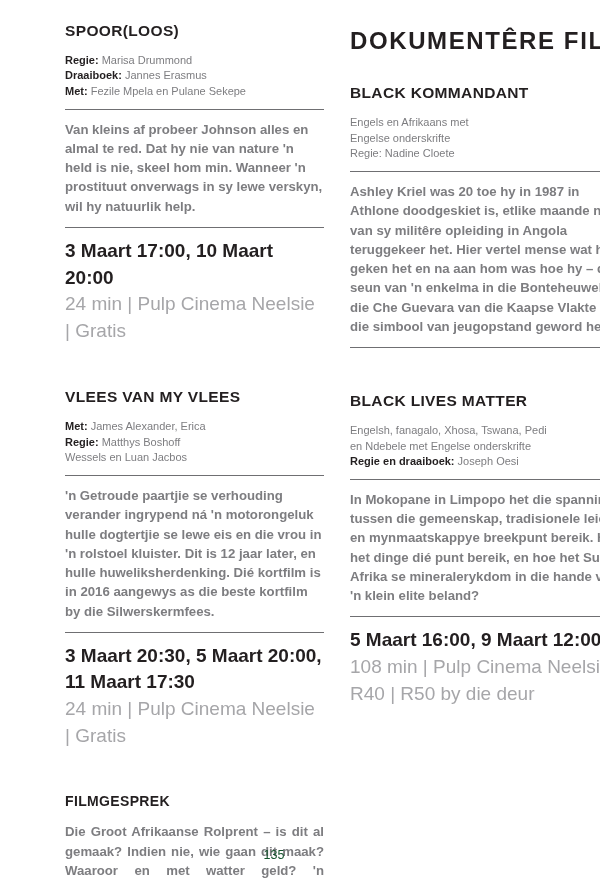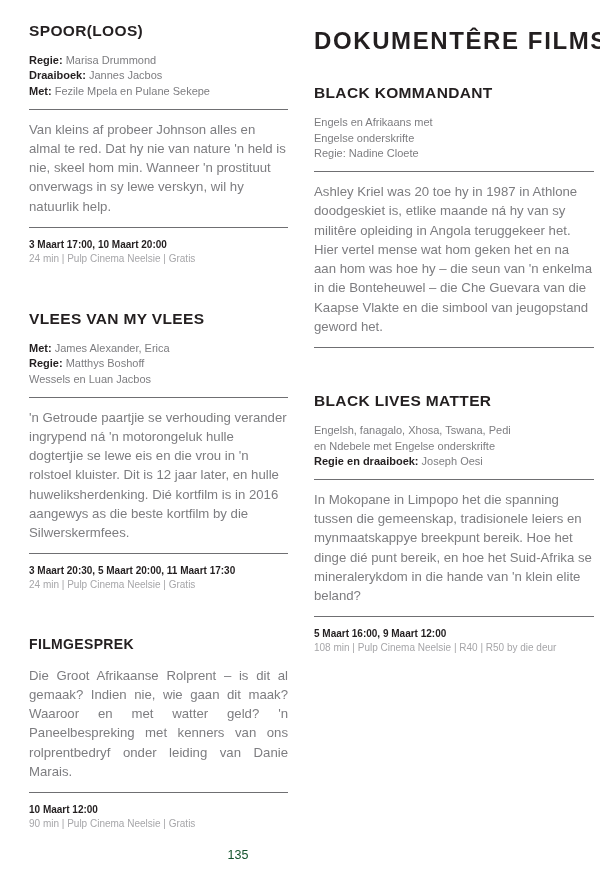--- a/index.html
+++ b/index.html
@@ -13,20 +13,21 @@
     font-family: "Liberation Sans", sans-serif;
     color: #3e3e3e;
     overflow: hidden;
   }
   .page {
     position: relative;
     width: 484px;
     height: 880px;
     box-sizing: border-box;
     padding: 16px;
+    margin-left: 36px;
   }
   .columns {
     display: flex;
     gap: 0;
     width: 600px;
   }
   .col {
     box-sizing: border-box;
   }
   .col-left {
@@ -82,26 +83,27 @@
     border: 0;
     border-top: 1.5px solid #6f6f72;
     margin: 0 0 10px 0;
     width: 100%;
   }
   .synopsis {
     font-size: 13.2px;
     line-height: 1.46;
     color: #7d7d80;
     margin: 0 0 11px 0;
+    font-weight: bold;
   }
   .synopsis.justified {
     text-align: justify;
   }
   .screening {
-    font-size: 10px;
+    font-size: 19px;
     line-height: 1.4;
   }
   .screening .dates {
     font-weight: bold;
     color: #231f20;
     display: block;
   }
   .screening .details {
     color: #a6a6a9;
     display: block;
@@ -125,21 +127,21 @@
 <div class="page">
 
   <div class="columns">
 
     <div class="col col-left">
 
       <div class="film-block">
         <h2 class="film-title">SPOOR(LOOS)</h2>
         <div class="credits">
           <span class="line"><span class="lbl">Regie:</span><span> Marisa Drummond</span></span>
-          <span class="line"><span class="lbl">Draaiboek:</span><span> Jannes Jacbos</span></span>
+          <span class="line"><span class="lbl">Draaiboek:</span><span> Jannes Erasmus</span></span>
           <span class="line"><span class="lbl">Met:</span><span> Fezile Mpela en Pulane Sekepe</span></span>
         </div>
         <hr class="rule">
         <p class="synopsis">Van kleins af probeer Johnson alles en almal te red. Dat hy nie van nature 'n held is nie, skeel hom min. Wanneer 'n prostituut onverwags in sy lewe verskyn, wil hy natuurlik help.</p>
         <hr class="rule">
         <div class="screening">
           <span class="dates">3 Maart 17:00, 10 Maart 20:00</span>
           <span class="details">24 min | Pulp Cinema Neelsie | Gratis</span>
         </div>
       </div>

